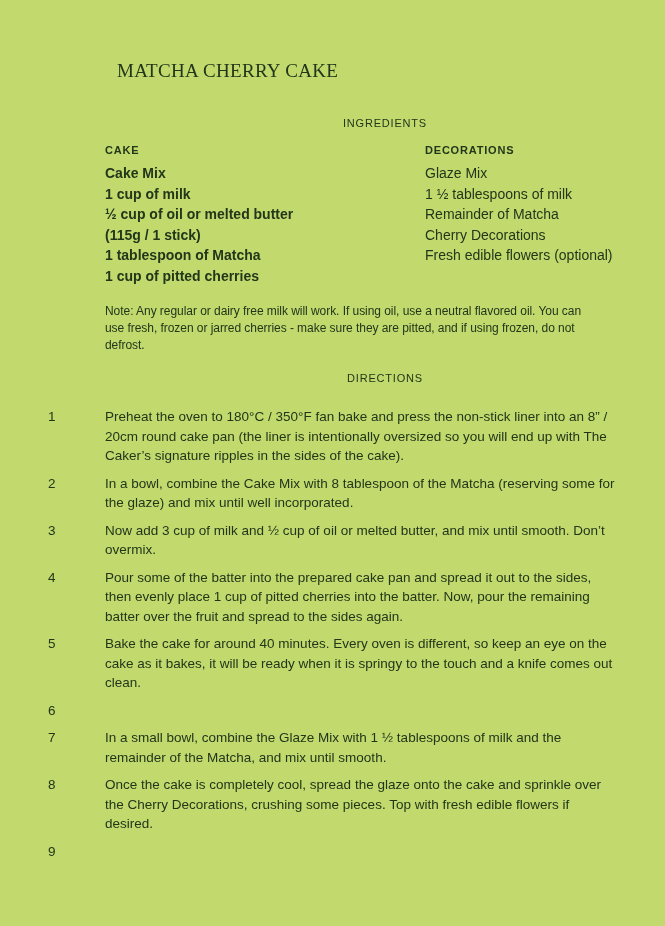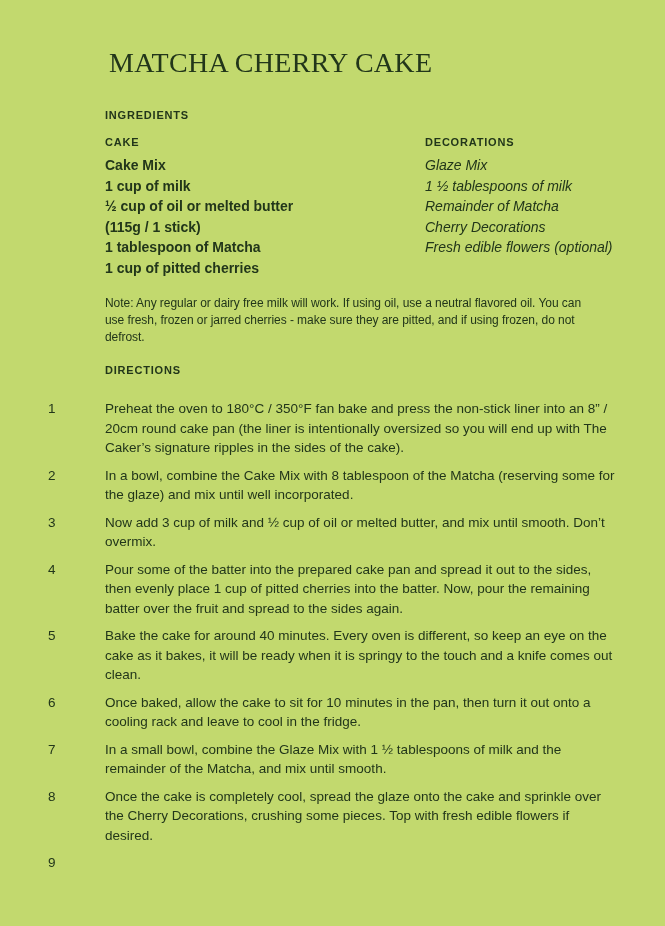--- a/index.html
+++ b/index.html
@@ -7,33 +7,34 @@
     position: relative;
     width: 665px;
     height: 926px;
     background: var(--page-bg, #c2d96e);
     color: var(--page-fg, #22361a);
     font-family: "Liberation Sans", "DejaVu Sans", sans-serif;
     overflow: hidden;
     box-sizing: border-box;
   }
   .title {
-    margin: 4px;
+    margin: 12px;
     padding: 44px 0 0 105px;
     font-family: "Liberation Serif", "DejaVu Serif", serif;
     font-weight: 500;
-    font-size: 28px;
+    font-size: 19px;
     line-height: 30px;
     letter-spacing: 0.3px;
   }
   .section-heading {
     margin: 31px 0 0 105px;
     font-size: 11px;
-    font-weight: bold;
+    font-weight: normal;
     letter-spacing: 0.8px;
+    text-align: center;
   }
   .ingredients-columns {
     display: flex;
     margin: 15px 0 0 105px;
     justify-content: space-between;
   }
   .ing-col-cake { width: 276px; flex: 0 0 276px; }
   .ing-col-decorations { width: 240px; flex: 0 0 240px; }
   .col-heading {
     font-size: 11px;
@@ -42,21 +43,21 @@
     margin-bottom: 7px;
   }
   .ing-list {
     list-style: none;
     margin: 0;
     padding: 0;
     font-size: 14px;
     line-height: 20.5px;
   }
   .ing-col-cake .ing-list li { max-width: 215px; font-weight: bold; }
-  .ing-col-decorations .ing-list li { max-width: 240px; font-style: italic; }
+  .ing-col-decorations .ing-list li { max-width: 240px; }
   .note {
     margin: 17px 0 18px 105px;
     width: 492px;
     font-size: 12px;
     line-height: 17px;
     letter-spacing: -0.05px;
   }
   .directions-heading { margin-top: 17px; }
   .steps {
     list-style: none;
@@ -124,21 +125,20 @@
     <li class="step">
       <span class="step-num">4</span>
       <span class="step-text">Pour some of the batter into the prepared cake pan and spread it out to the sides, then evenly place 1 cup of pitted cherries into the batter. Now, pour the remaining batter over the fruit and spread to the sides again.</span>
     </li>
     <li class="step">
       <span class="step-num">5</span>
       <span class="step-text">Bake the cake for around 40 minutes. Every oven is different, so keep an eye on the cake as it bakes, it will be ready when it is springy to the touch and a knife comes out clean.</span>
     </li>
     <li class="step">
       <span class="step-num">6</span>
-      <span class="step-text">Once baked, allow the cake to sit for 10 minutes in the pan, then turn it out onto a cooling rack and leave to cool in the fridge.</span>
     </li>
     <li class="step">
       <span class="step-num">7</span>
       <span class="step-text">In a small bowl, combine the Glaze Mix with 1 ½ tablespoons of milk and the remainder of the Matcha, and mix until smooth.</span>
     </li>
     <li class="step">
       <span class="step-num">8</span>
       <span class="step-text">Once the cake is completely cool, spread the glaze onto the cake and sprinkle over the Cherry Decorations, crushing some pieces. Top with fresh edible flowers if desired.</span>
     </li>
     <li class="step">

